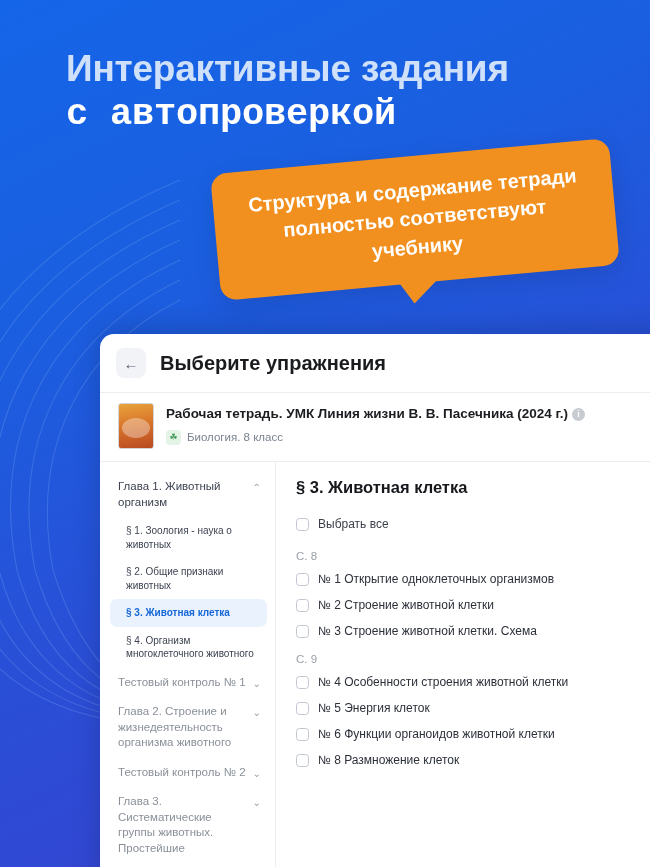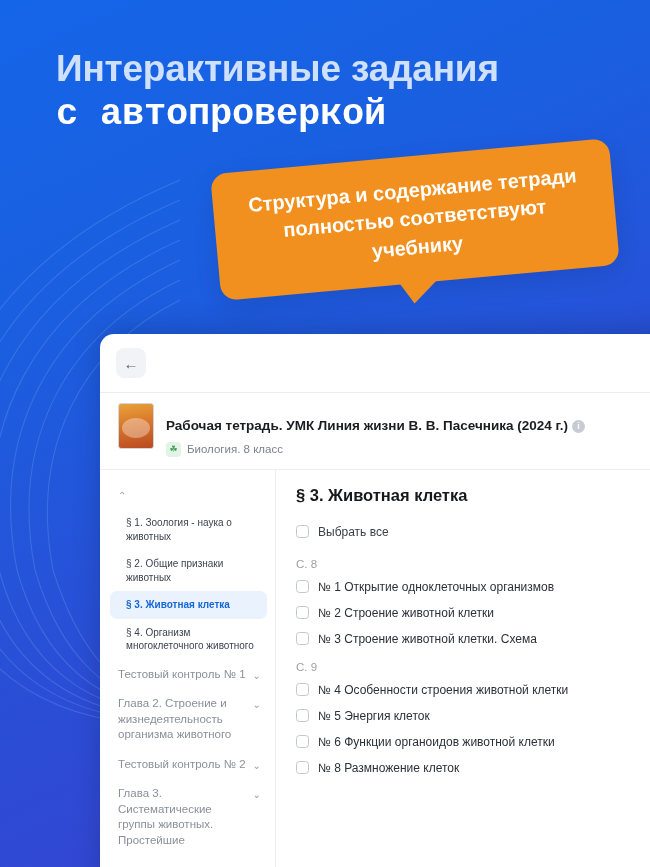--- a/index.html
+++ b/index.html
@@ -26,21 +26,21 @@
     left: -150px;
     top: 170px;
     width: 520px;
     height: 560px;
     pointer-events: none;
     opacity: 0.5;
   }
 
   .headline {
     position: absolute;
-    left: 56px;
+    left: 66px;
     top: 46px;
     width: 560px;
     color: #ffffff;
     font-size: 37px;
     line-height: 1.24;
     font-weight: bold;
     letter-spacing: -0.2px;
   }
   .headline .line1 { color: #cfe0fb; display: block; }
   .headline .line2 { color: #ffffff; display: block; font-family: Liberation Mono, monospace; }
@@ -131,21 +131,20 @@
     width: 28px; height: 20px;
     border-radius: 50%;
     background: rgba(255,255,255,0.35);
   }
   .book-meta { padding-top: 2px; }
   .book-title {
     font-size: 13.5px;
     font-weight: bold;
     color: #1b1d21;
     line-height: 1.3;
-    margin-top: 12px;
   }
   .info-icon {
     display: inline-block;
     width: 13px; height: 13px;
     border-radius: 50%;
     background: #c7cbd2;
     color: #fff;
     font-size: 9px;
     line-height: 13px;
     text-align: center;
@@ -272,39 +271,41 @@
     <span class="line1">Интерактивные задания</span>
     <span class="line2">с автопроверкой</span>
   </div>
 
   <div class="callout">Структура и содержание тетради полностью соответствуют учебнику</div>
 
   <div class="app">
 
     <div class="app-header">
       <div class="back-btn">←</div>
+      <div class="app-title">Выберите упражнения</div>
     </div>
 
     <div class="book-row">
       <div class="book-cover"></div>
       <div class="book-meta">
         <div class="book-title">
           <span>Рабочая тетрадь. УМК Линия жизни В. В. Пасечника (2024 г.)</span><span class="info-icon">i</span>
         </div>
         <div class="book-sub">
           <span class="subject-chip">☘</span>
           <span>Биология. 8 класс</span>
         </div>
       </div>
     </div>
 
     <div class="body-cols">
 
       <nav class="toc">
         <div class="toc-group">
+          <span>Глава 1. Животный организм</span>
           <span class="chev">⌃</span>
         </div>
         <div class="toc-item">§ 1. Зоология - наука о животных</div>
         <div class="toc-item">§ 2. Общие признаки животных</div>
         <div class="toc-item active">§ 3. Животная клетка</div>
         <div class="toc-item">§ 4. Организм многоклеточного животного</div>
 
         <div class="toc-group muted">
           <span>Тестовый контроль № 1</span>
           <span class="chev">⌄</span>

